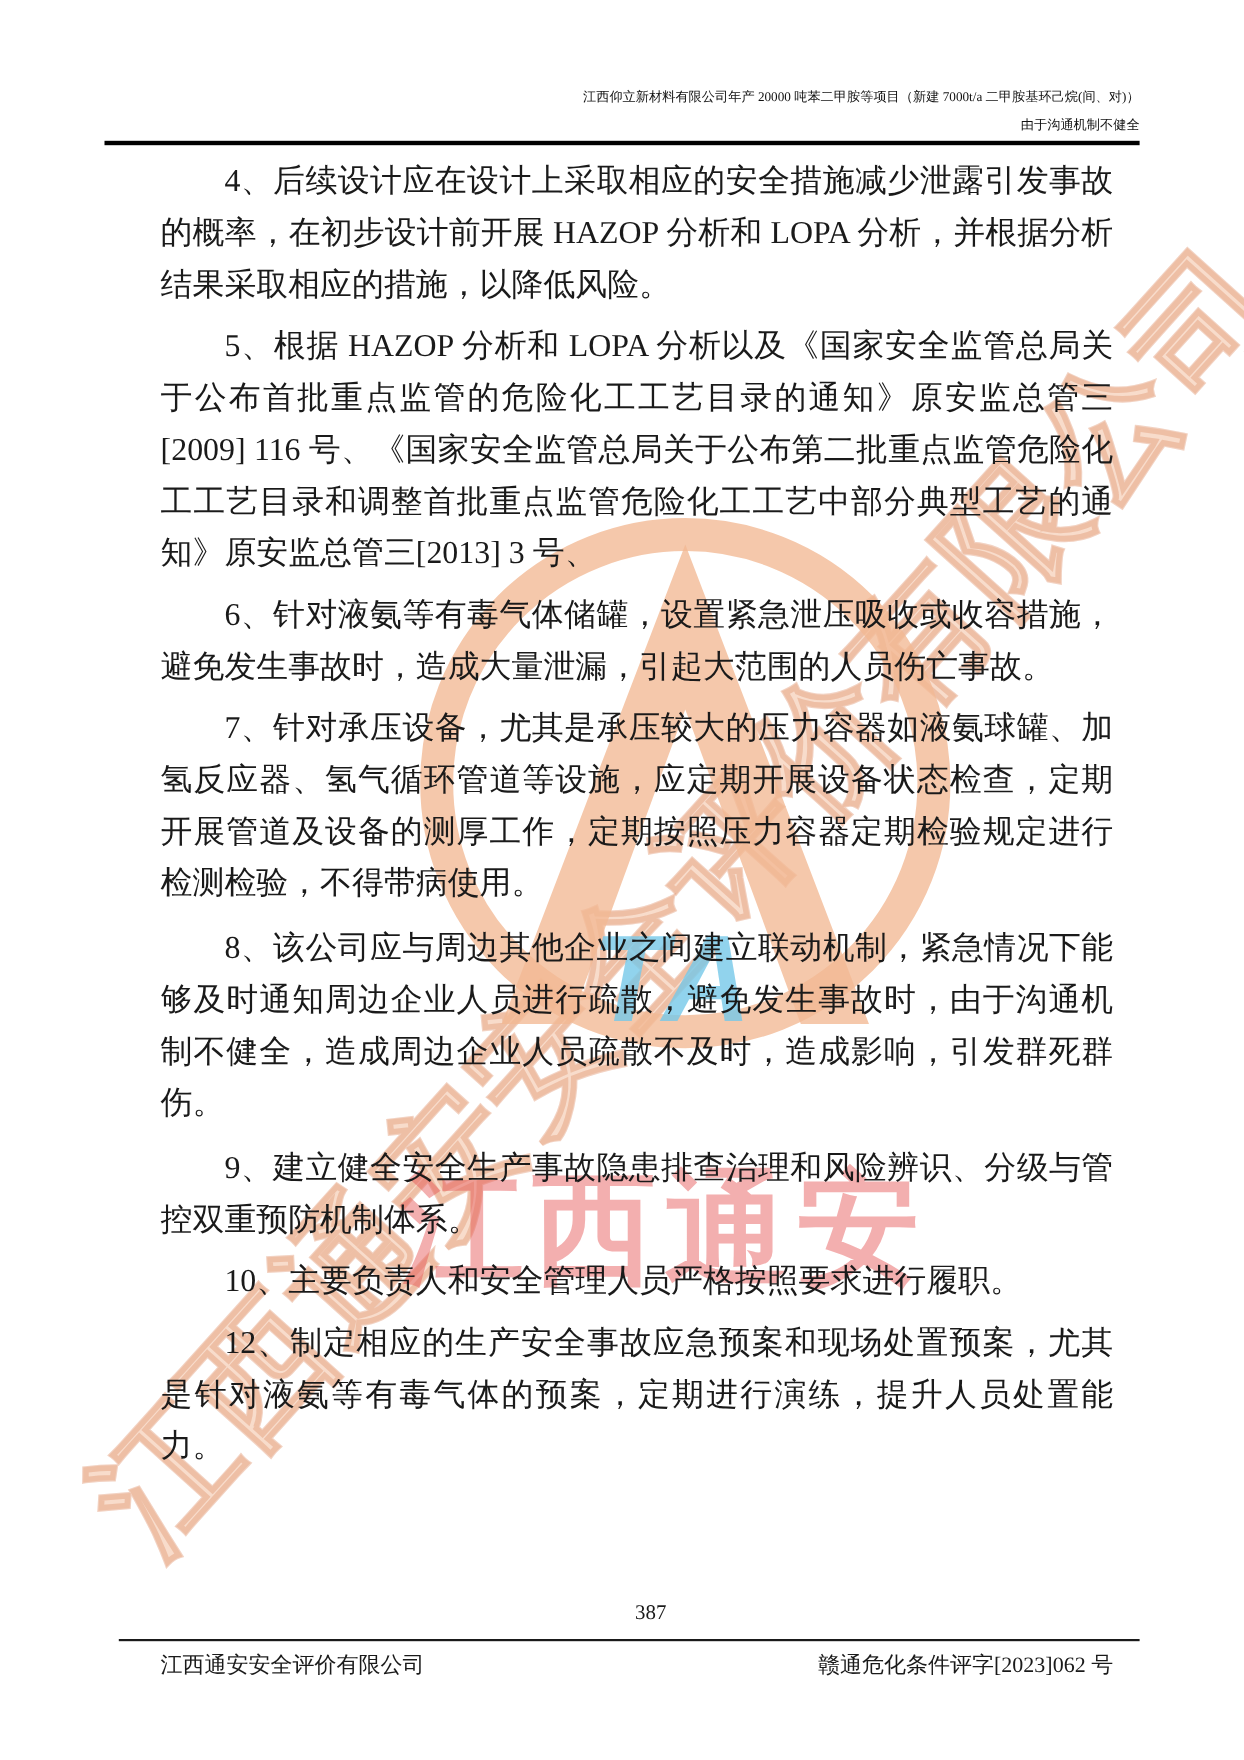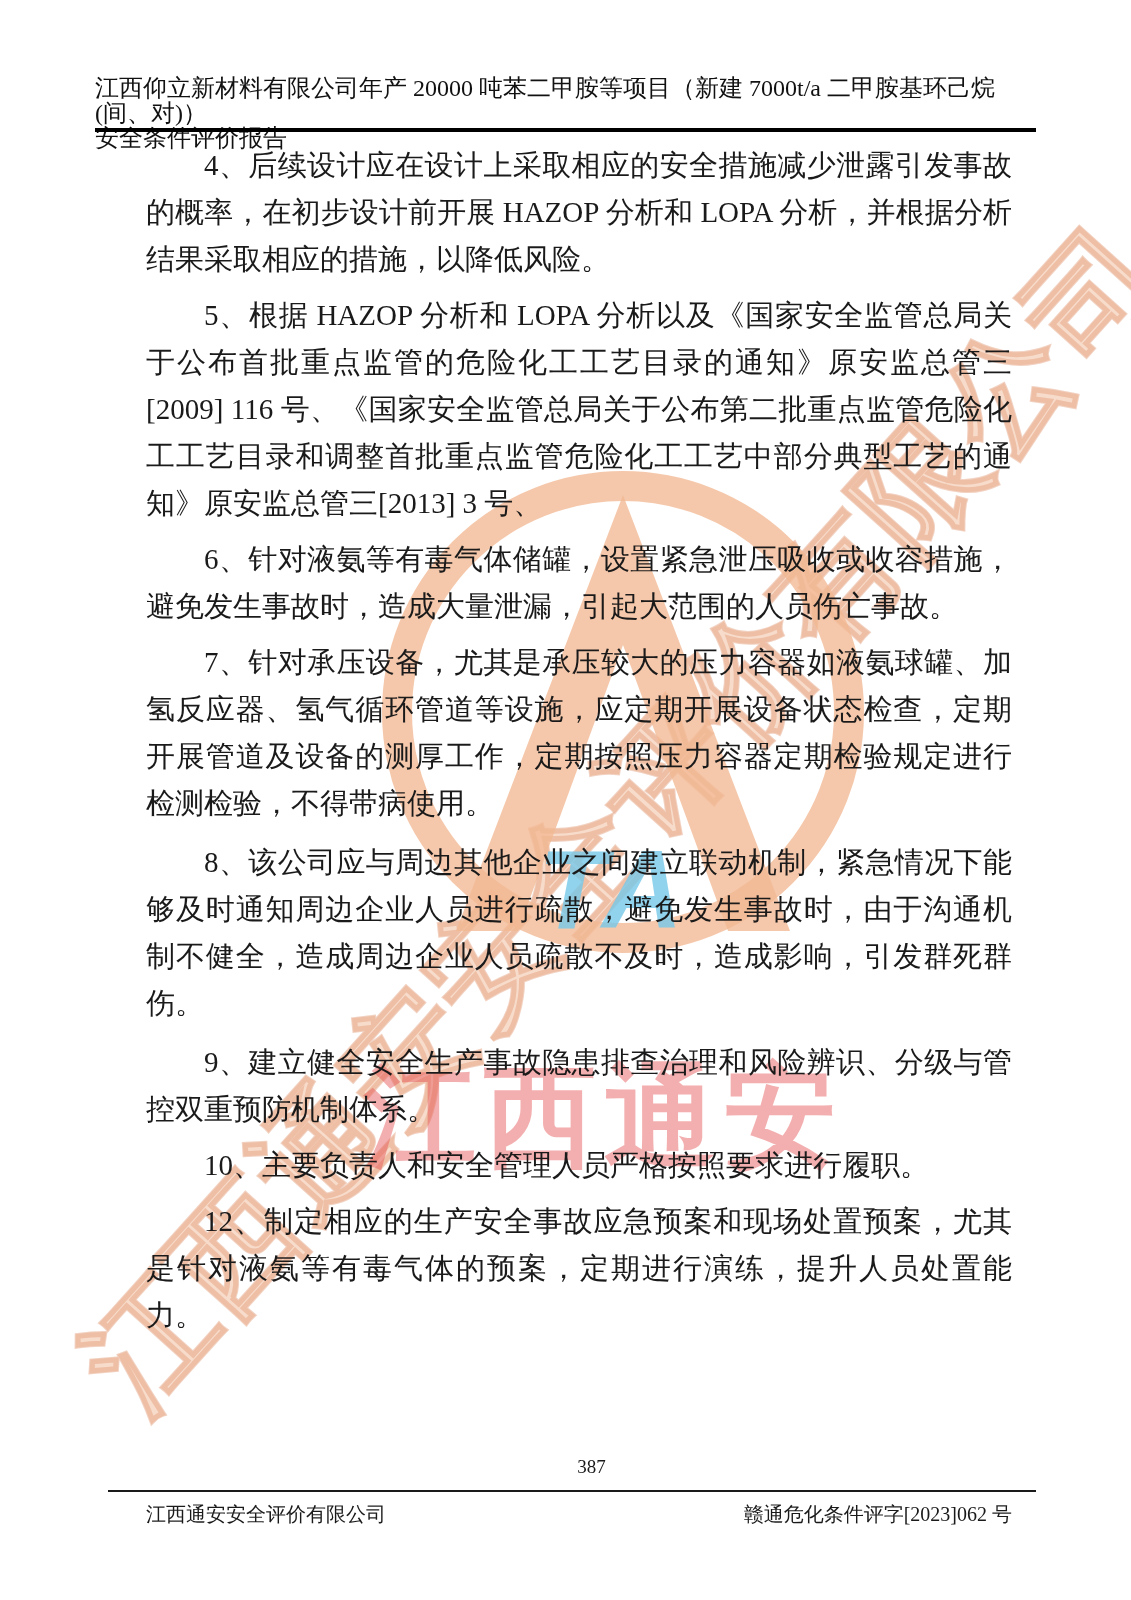--- a/index.html
+++ b/index.html
@@ -29,22 +29,22 @@
   .wm-red{
     position:absolute;left:364px;top:1056px;
     font-family:"Liberation Sans","DejaVu Sans",sans-serif;font-weight:900;
     font-size:112px;line-height:122px;letter-spacing:8px;
     color:rgba(229,88,88,0.48);
     text-align:right;
   }
   
   .content{position:relative;z-index:1;}
   .header{
-    position:absolute;left:95px;top:76px;width:941px;text-align:left;
-    font-size:24px;line-height:25px;color:#111;
+    position:absolute;left:95px;top:76px;width:941px;text-align:right;
+    font-size:12px;line-height:25px;color:#111;
   }
   .header-rule{position:absolute;left:95px;top:128px;width:941px;height:4px;background:#000;}
   .body-text{
     position:absolute;left:146px;top:142px;width:866px;
     font-size:29px;line-height:47px;text-align:justify;text-justify:inter-ideograph;font-family:Liberation Serif, serif;
   }
   .body-text p{margin:0 0 9px 0;text-indent:2em;}
   .body-text p.no-indent{text-indent:0;}
   .body-text p.gap-before{margin-top:12px;}
   .page-number{position:absolute;left:0;top:1456px;width:100%;text-align:center;font-size:19px;padding-left:26px;}
@@ -69,21 +69,21 @@
 
     <div class="wm-ta">TA</div>
 
     <div class="wm-red">江西通安</div>
   </div>
 
   <div class="content">
 
     <div class="header">
       <div>江西仰立新材料有限公司年产 20000 吨苯二甲胺等项目（新建 7000t/a 二甲胺基环己烷(间、对)）</div>
-      <div>安全条件评价报告</div>
+      <div>由于沟通机制不健全</div>
     </div>
     <div class="header-rule"></div>
 
     <div class="body-text">
       <p>4、后续设计应在设计上采取相应的安全措施减少泄露引发事故的概率，在初步设计前开展 HAZOP 分析和 LOPA 分析，并根据分析结果采取相应的措施，以降低风险。</p>
       <p>5、根据 HAZOP 分析和 LOPA 分析以及《国家安全监管总局关于公布首批重点监管的危险化工工艺目录的通知》原安监总管三[2009] 116 号、《国家安全监管总局关于公布第二批重点监管危险化工工艺目录和调整首批重点监管危险化工工艺中部分典型工艺的通知》原安监总管三[2013] 3 号、</p>
       <p>6、针对液氨等有毒气体储罐，设置紧急泄压吸收或收容措施，避免发生事故时，造成大量泄漏，引起大范围的人员伤亡事故。</p>
       <p>7、针对承压设备，尤其是承压较大的压力容器如液氨球罐、加氢反应器、氢气循环管道等设施，应定期开展设备状态检查，定期开展管道及设备的测厚工作，定期按照压力容器定期检验规定进行检测检验，不得带病使用。</p>
       <p class="gap-before">8、该公司应与周边其他企业之间建立联动机制，紧急情况下能够及时通知周边企业人员进行疏散，避免发生事故时，由于沟通机制不健全，造成周边企业人员疏散不及时，造成影响，引发群死群伤。</p>
       <p class="gap-before">9、建立健全安全生产事故隐患排查治理和风险辨识、分级与管控双重预防机制体系。</p>

